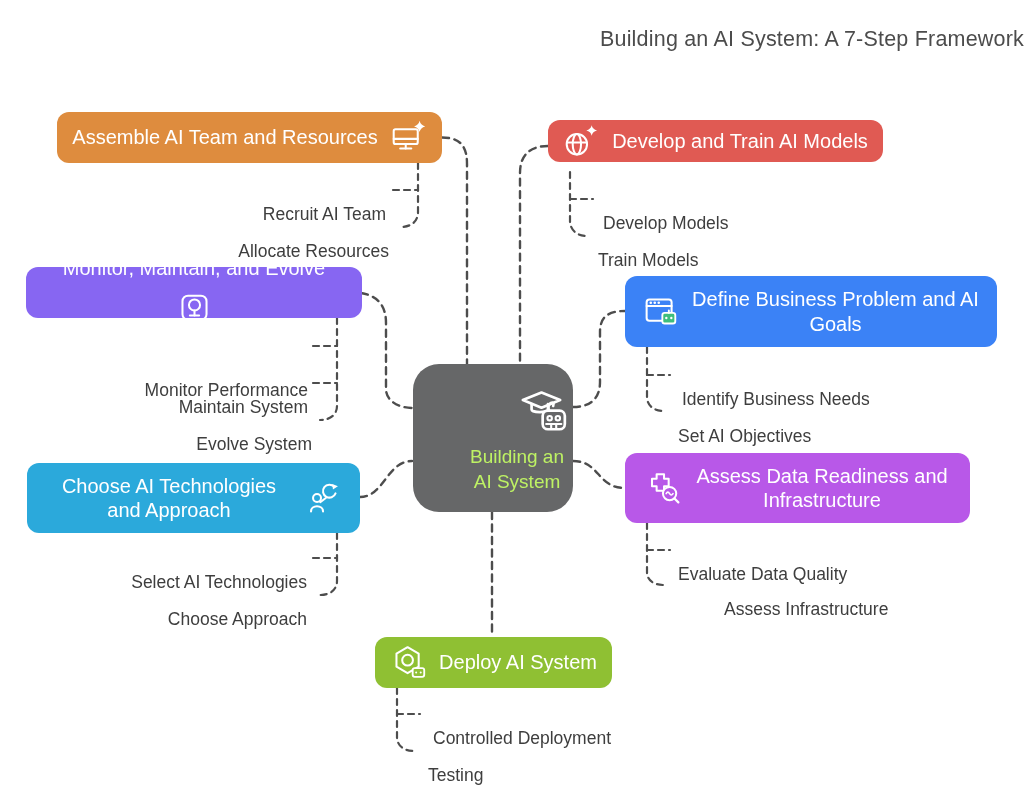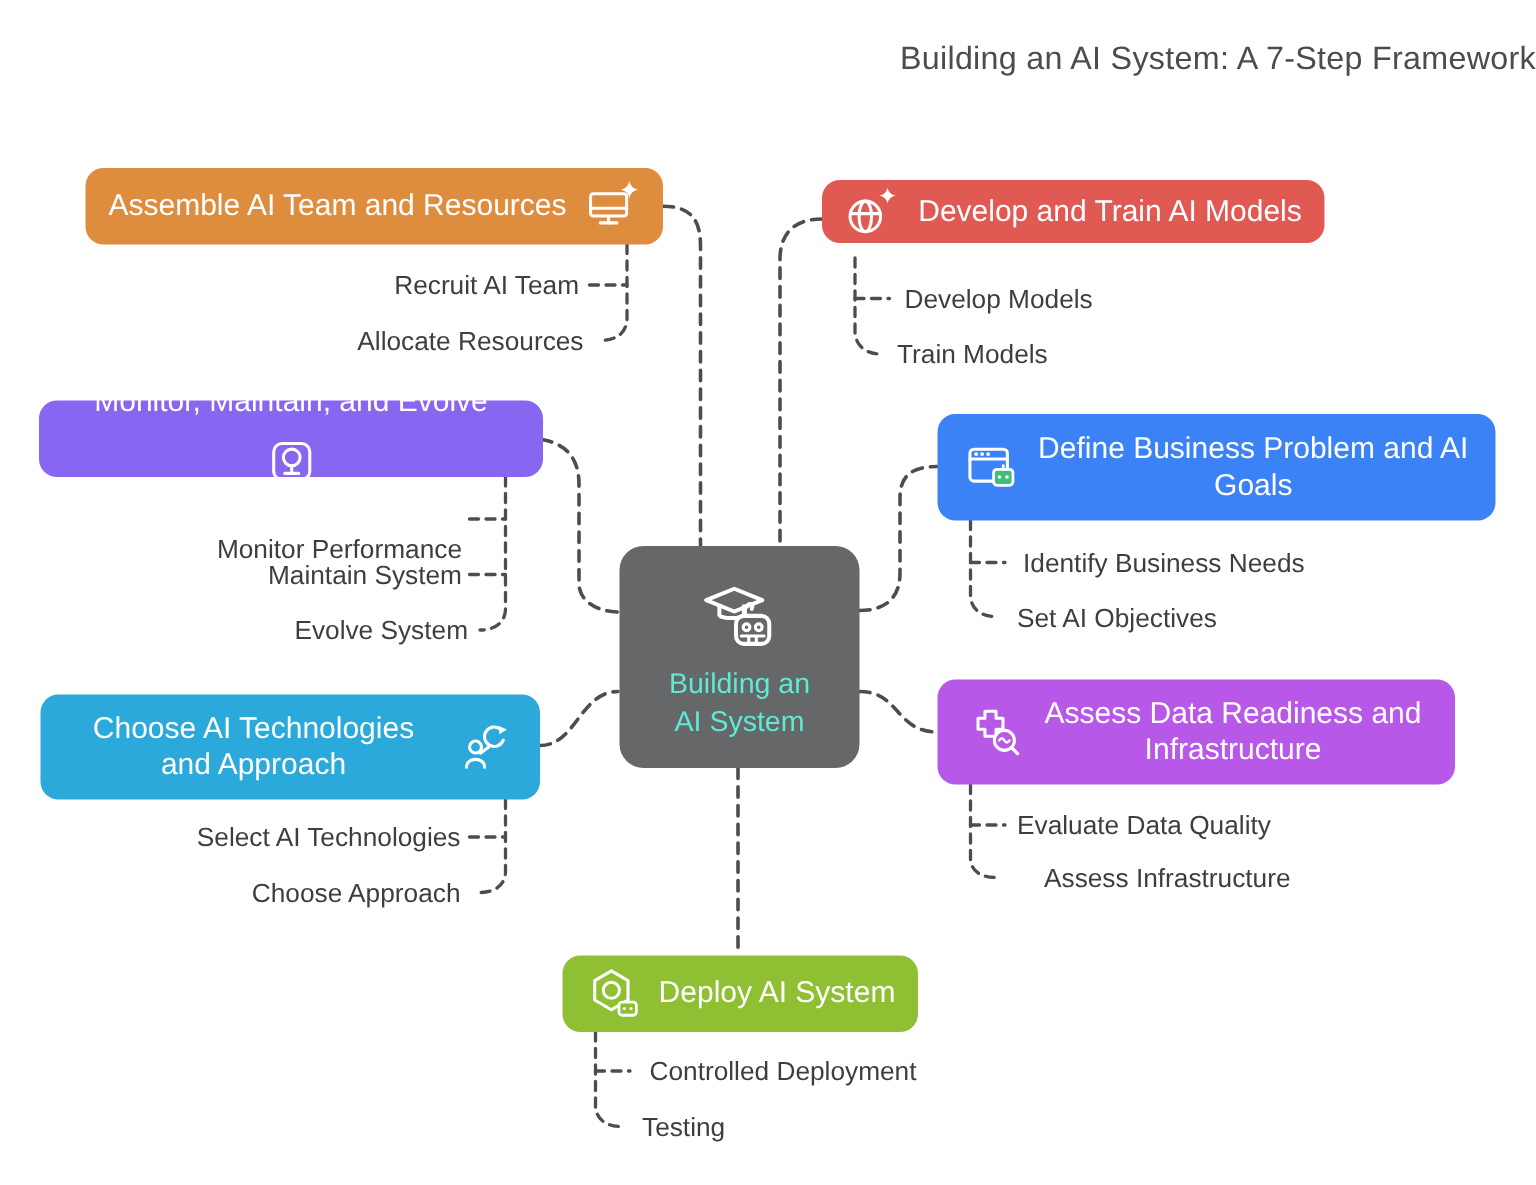--- a/index.html
+++ b/index.html
@@ -16,28 +16,28 @@
   #connector-layer .main { stroke-width:2.4; stroke-dasharray:7 5.5; }
   #connector-layer .subc { stroke-width:2.2; stroke-dasharray:6 5; }
   .node {
     position:absolute; z-index:2; display:flex; align-items:center; justify-content:center;
     gap:12px; border-radius:12px; color:#fff; box-sizing:border-box; padding:0 14px;
   }
   .node-label { font-size:20px; font-weight:500; line-height:1.22; text-align:center; }
   .node-icon { display:flex; flex:0 0 auto; }
   .node-icon svg { width:37px; height:37px; display:block; }
   .center-node {
-    position:absolute; z-index:2; display:flex; flex-direction:column; align-items:center;
-    justify-content:center; gap:6px; border-radius:16px; color:#5eead4; box-sizing:border-box;
+    position:absolute; z-index:2; display:flex; flex-direction:column; align-items:flex-end;
+    justify-content:center; gap:6px; border-radius:26px; color:#bef264; box-sizing:border-box;
   }
   .center-node .node-icon svg { width:56px; height:56px; }
   .center-label { font-size:19px; font-weight:500; line-height:25px; text-align:center; width:112px; }
   .sub {
     position:absolute; z-index:2; font-size:17.5px; color:#3e3e3e;
-    line-height:24px; white-space:nowrap;
+    line-height:24px; white-space:nowrap;margin-top:24px;
   }
   .sub.r { text-align:right; }
 </style>
 </head>
 <body>
 
 <div class="canvas">
 
   <div class="title">Building an AI System: A 7-Step Framework</div>
 
@@ -167,21 +167,21 @@
         <path d="M11.5 4.5 h8 v5 h5 v8 h-5 v5 h-8 v-5 h-5 v-8 h5 z"></path>
           </g>
         <circle cx="25.5" cy="25.5" r="7.2" fill="currentColor" stroke="#fff" stroke-width="2.2"></circle>
         <path d="M21.8 25.5 q1.8 -3 3.7 0 q1.8 3 3.7 0" fill="none" stroke="#fff" stroke-width="1.8" stroke-linecap="round"></path>
         <path d="M30.8 30.8 L35 35" fill="none" stroke="#fff" stroke-width="2.4" stroke-linecap="round"></path>
       </svg>
     </span>
     <span class="node-label" style="max-width:255px;">Assess Data Readiness and Infrastructure</span>
   </div>
   <div class="sub" style="left:678px; top:538px;">Evaluate Data Quality</div>
-  <div class="sub" style="left:696px; top:573px;">Assess Infrastructure</div>
+  <div class="sub" style="left:724px; top:573px;">Assess Infrastructure</div>
 
   <div class="node" style="left: 375px; top: 637px; width: 237px; height: 51px; background-color: rgb(143, 192, 51);">
     <span class="node-icon" style="color: rgb(143, 192, 51);">
       <svg viewBox="0 0 40 40">
           <g fill="none" stroke="#fff" stroke-width="2.2" stroke-linecap="round" stroke-linejoin="round">
         <path d="M19 3.5 L31 10.5 V24.5 L19 31.5 L7 24.5 V10.5 Z"></path>
             <circle cx="19" cy="17.5" r="5.8"></circle>
           </g>
         <rect x="24.5" y="26" width="12.5" height="9.5" rx="2.2" fill="currentColor" stroke="#fff" stroke-width="2"></rect>
         <circle cx="28.3" cy="30.7" r="1.1" fill="#fff"></circle>

